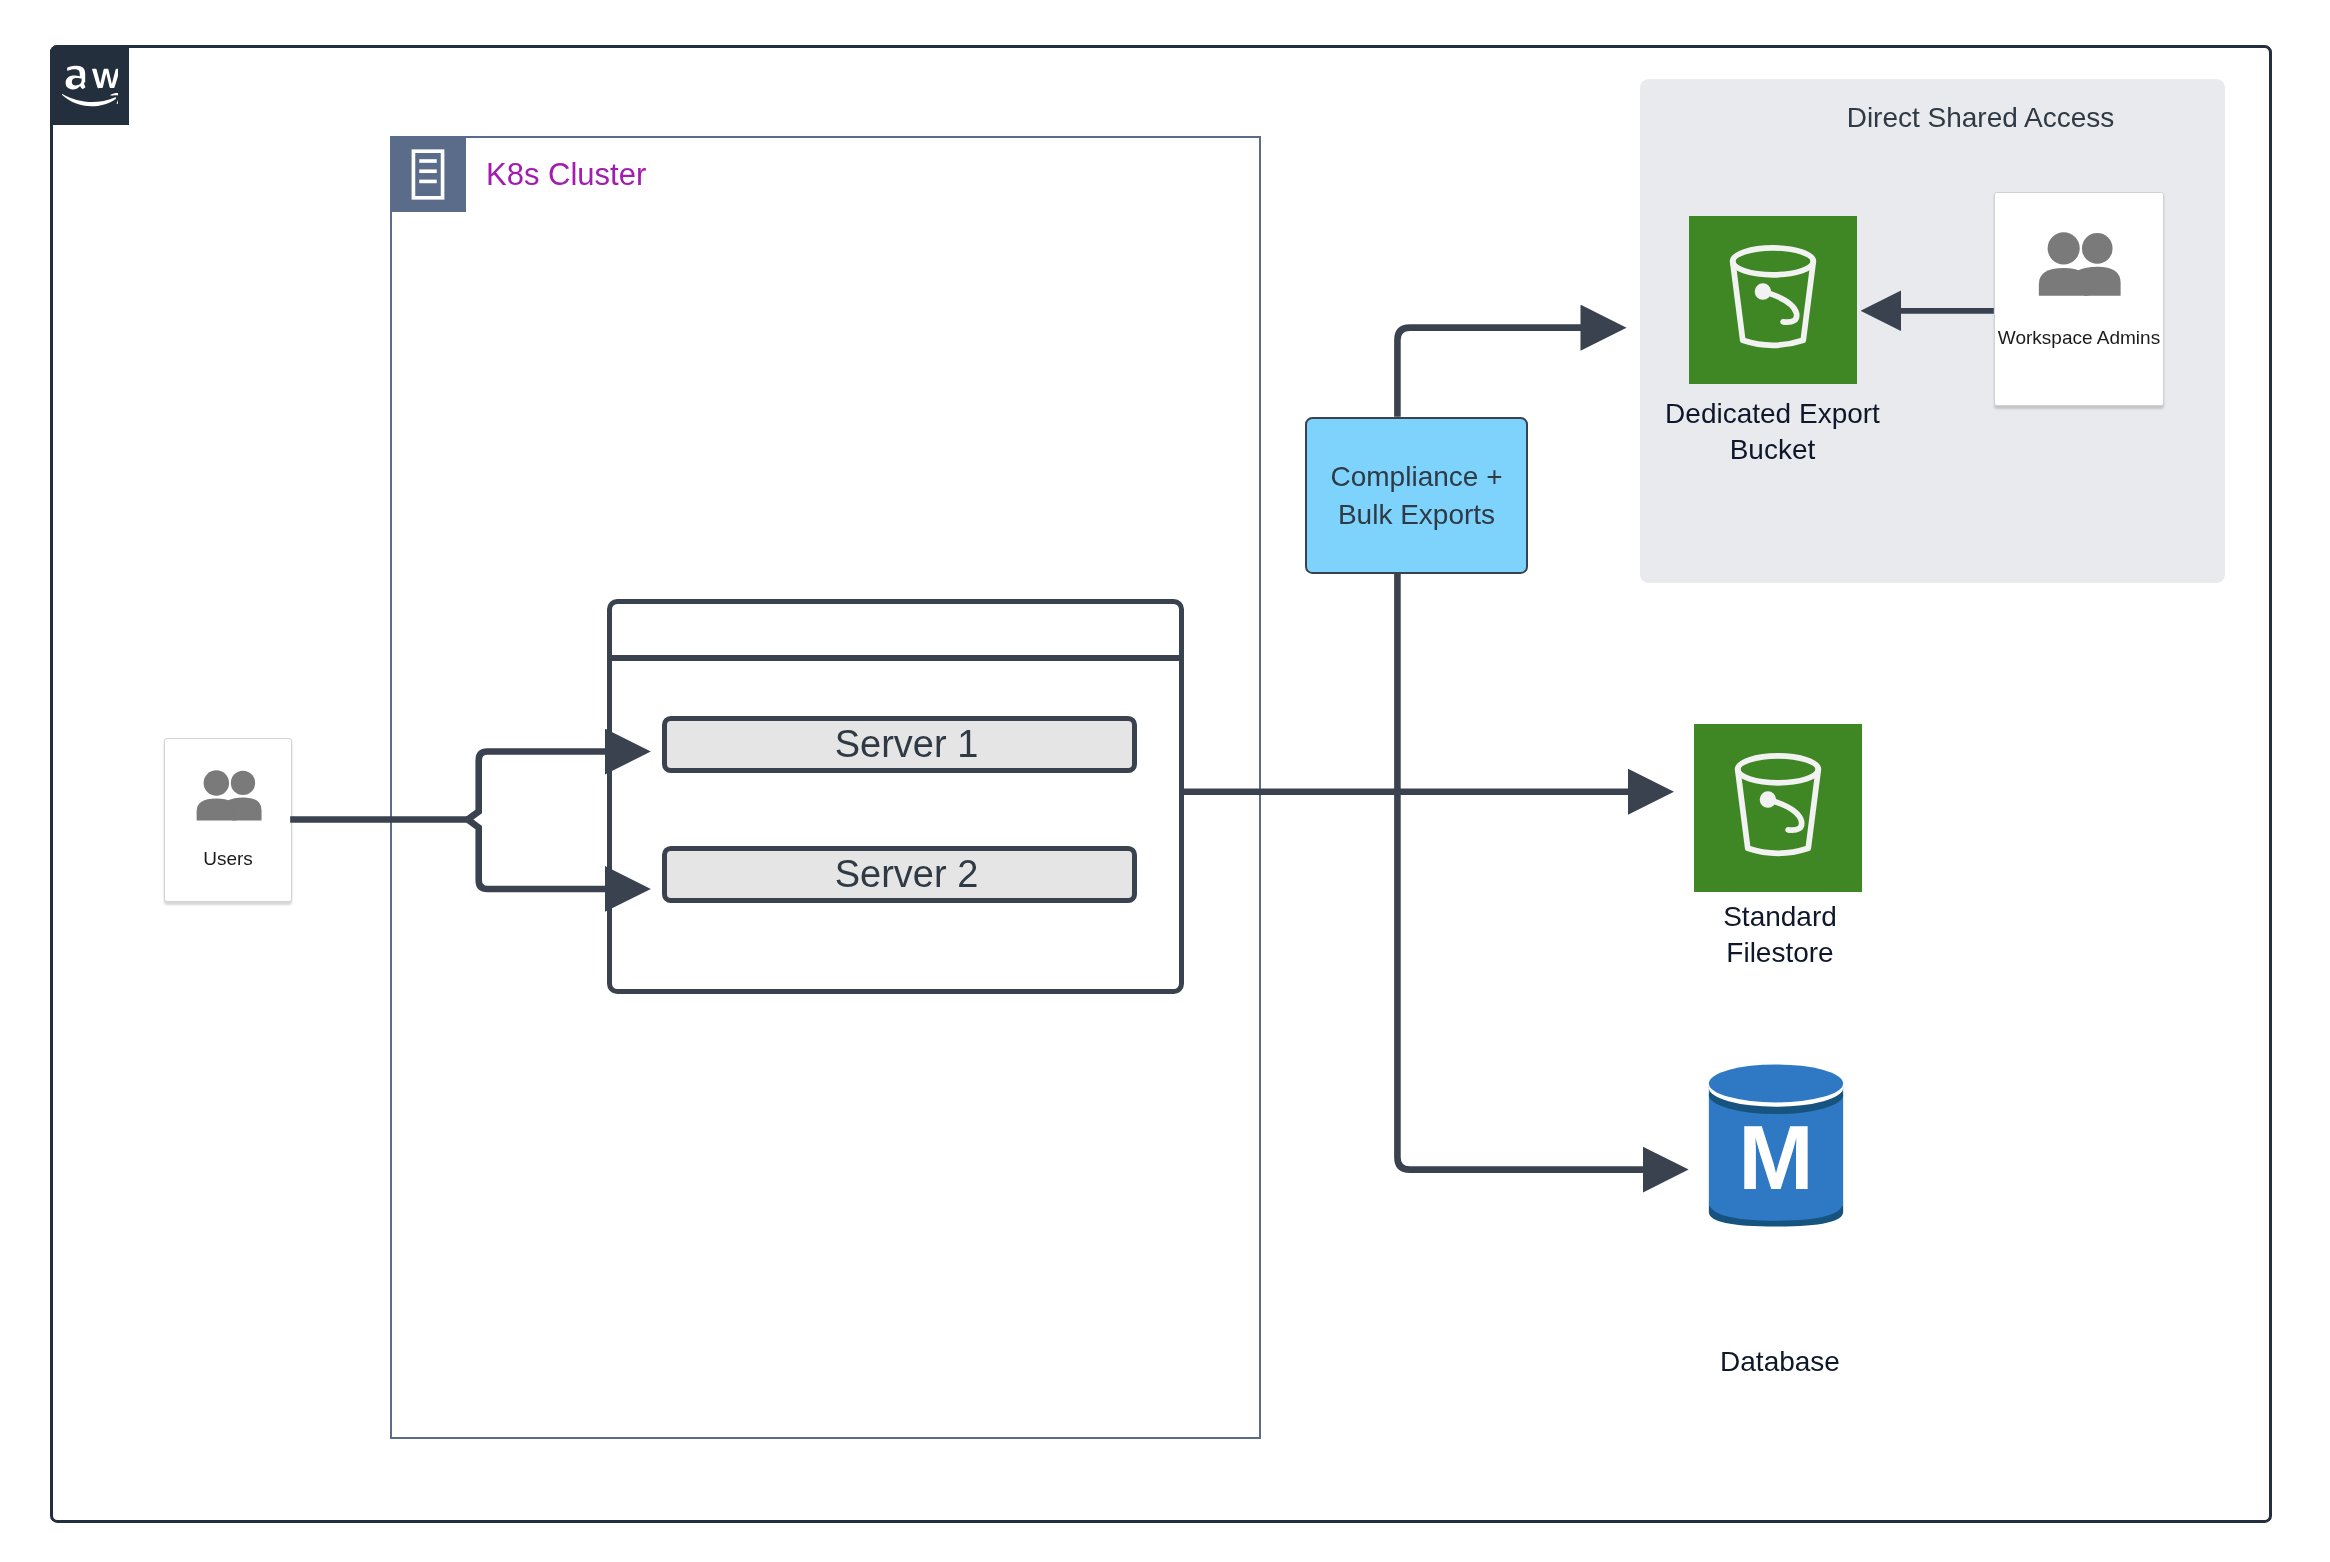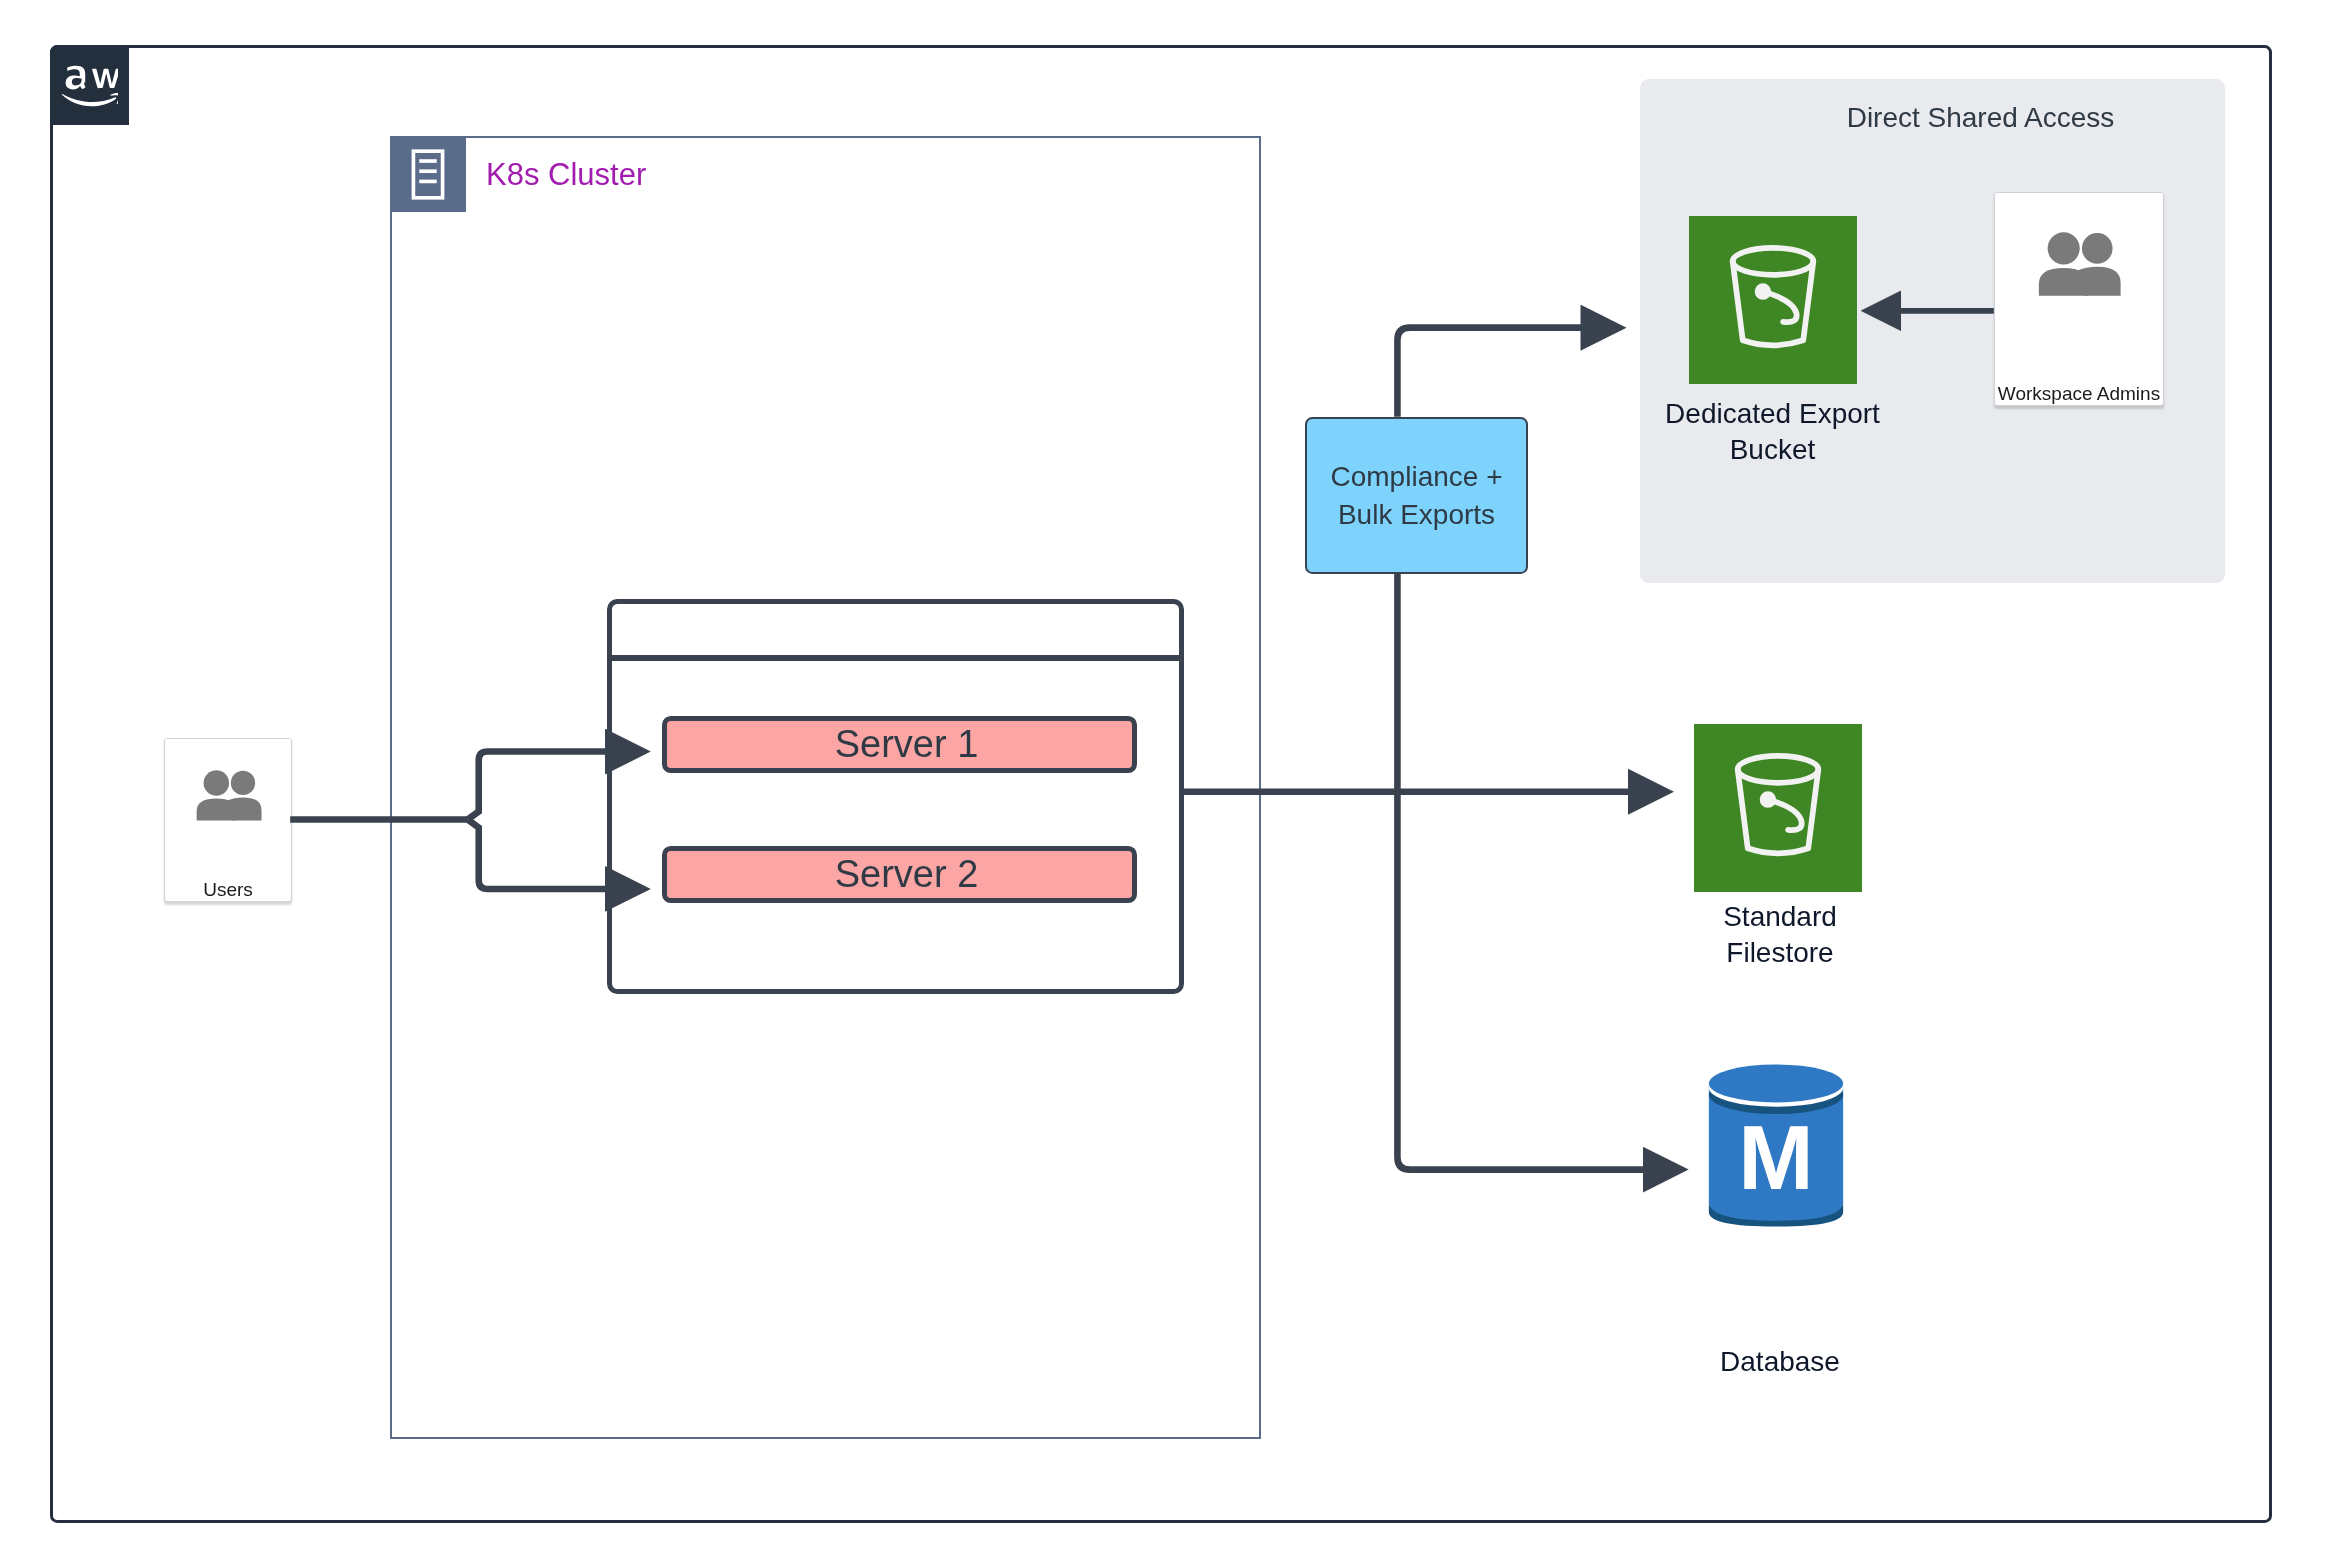--- a/index.html
+++ b/index.html
@@ -106,21 +106,21 @@
     top: 655px;
     width: 572px;
     height: 5.8px;
     background: #39424e;
   }
   .server-box {
     position: absolute;
     left: 662px;
     width: 475px;
     height: 57px;
-    background: #fca5a5;
+    background: #e5e5e5;
     border: 5.1px solid #39424e;
     border-radius: 8.8px;
     box-sizing: border-box;
     display: flex;
     align-items: center;
     justify-content: center;
     font-size: 38px;
     color: #2f3a45;
     padding-left: 14px;
   }
@@ -203,21 +203,20 @@
   
   .actor-card {
     position: absolute;
     background: #ffffff;
     border: 0.7px solid #cfd3d8;
     border-radius: 2.9px;
     box-shadow: 0 2.2px 2.2px rgba(0,0,0,0.16);
     display: flex;
     flex-direction: column;
     align-items: center;
-    justify-content: space-between;
   }
   #users-card {
     left: 164px;
     top: 738px;
     width: 126px;
     height: 162px;
   }
   #users-icon { margin-top: 29px; }
   #users-caption {
     margin-top: 25px;

